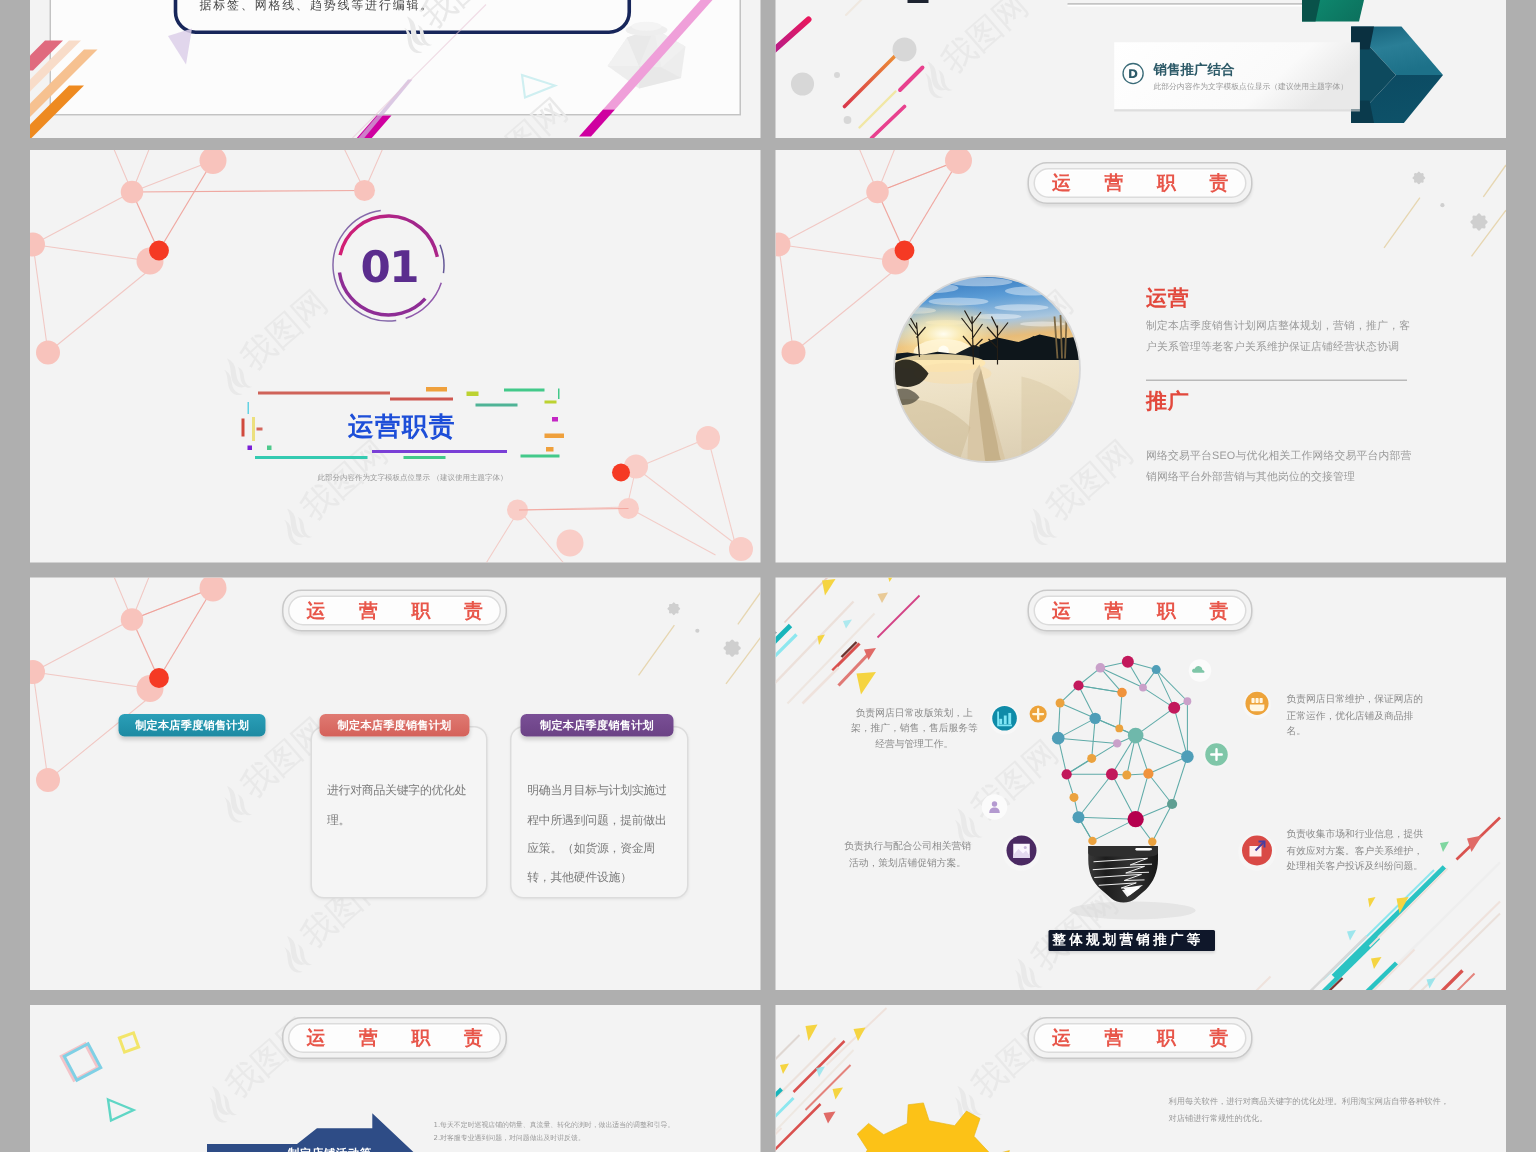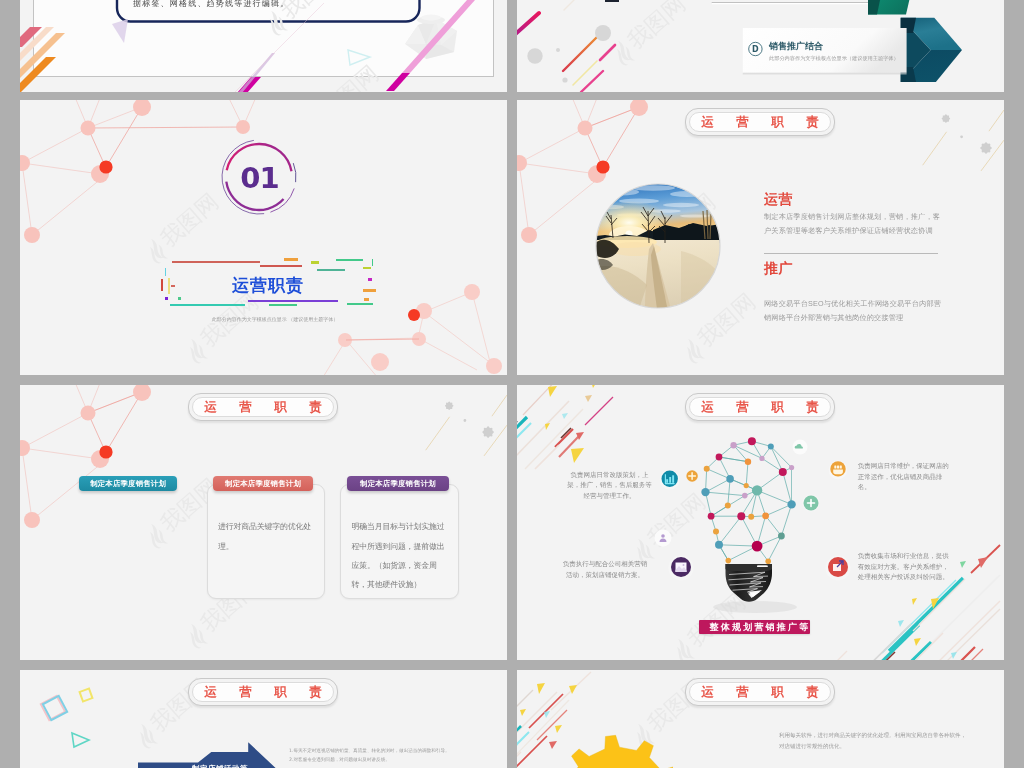--- a/index.html
+++ b/index.html
@@ -34,22 +34,22 @@
   .a-text{position:absolute;left:113px;top:181px;font-size:8px;color:#444;
            font-family:"DejaVu Sans",sans-serif;letter-spacing:1.2px;white-space:nowrap;}
   
   .g-text{position:absolute;font-size:4.6px;color:#9a9a9a;line-height:1.5;
           font-family:"DejaVu Sans",sans-serif;white-space:nowrap;}
   .h-text{position:absolute;font-size:5.5px;color:#9a9a9a;line-height:1.5;
           font-family:"DejaVu Sans",sans-serif;white-space:nowrap;}
   
   .f-note{position:absolute;font-size:6.5px;color:#8b8b8b;line-height:1.62;
           font-family:"DejaVu Sans",sans-serif;}
-  .f-label{position:absolute;background:#be185d;border-radius:1px;height:14px;width:111px;
-           display:flex;align-items:center;justify-content:flex-end;
+  .f-label{position:absolute;background:#0f172a;border-radius:1px;height:14px;width:111px;
+           display:flex;align-items:center;justify-content:flex-start;
            box-shadow:0 1px 2px rgba(0,0,0,.12);}
   .f-label span{font-size:9px;font-weight:700;color:#ffffff;letter-spacing:2.2px;
            font-family:"DejaVu Sans",sans-serif;line-height:1;padding-left:2.2px;}
   
   .e-card{position:absolute;border:1px solid #dcdcdc;border-radius:9px;background:#f5f5f5;
           box-shadow:0 1px 2px rgba(0,0,0,.05);}
   .e-body{position:absolute;left:10.5px;top:32px;width:94.5px;font-size:7.9px;color:#7a7a7a;
           line-height:2.45;font-family:"DejaVu Sans",sans-serif;letter-spacing:-0.15px;}
   .e-pill{position:absolute;height:15.5px;border-radius:4px;
           display:flex;align-items:center;justify-content:center;

